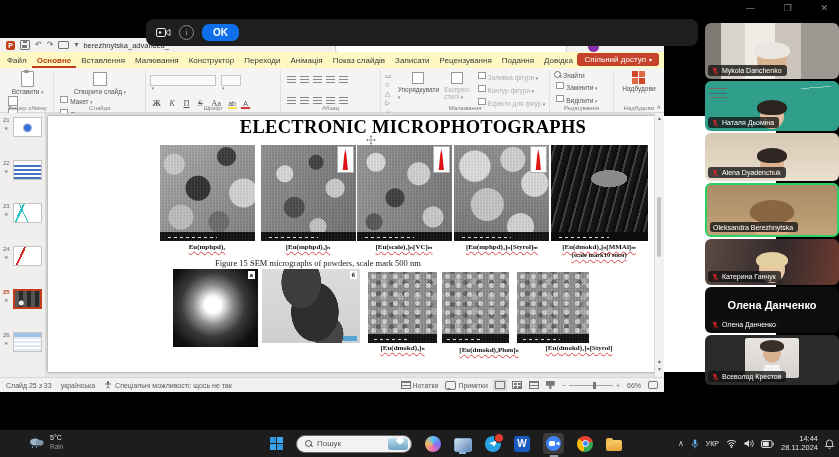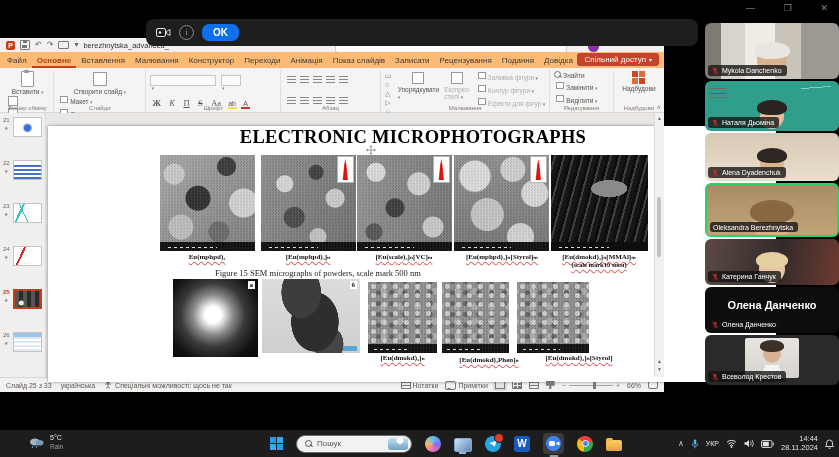--- a/index.html
+++ b/index.html
@@ -23,21 +23,21 @@
            text-align:center;font-weight:bold;}
   .qico{color:#666;font-size:8px;line-height:10px;}
   .saveico{width:8px;height:8px;border:1px solid #777;border-radius:1px;background:
      linear-gradient(#777,#777) 1px 4px/5px 3px no-repeat,linear-gradient(#777,#777) 2px 0/4px 2px no-repeat;}
   .undoico::before{content:"↶";} .redoico::before{content:"↷";}
   .dispico{width:9px;height:6px;border:1px solid #777;border-radius:1px;}
   .tsearch{position:absolute;left:335px;top:2px;width:230px;height:11px;background:#fff;
            border:1px solid #ccc;border-radius:3px;}
   .avatar{position:absolute;left:588px;top:3px;width:11px;height:11px;border-radius:50%;background:#8b2fa8;}
   
-  .tabs{height:16px;display:flex;align-items:flex-end;padding:0 2px;position:relative;background:#fdba74;}
+  .tabs{height:16px;display:flex;align-items:flex-end;padding:0 2px;position:relative;background:#fef9c3;}
   .tab{padding:2px 5px 3px;font-size:8px;color:#3b3a39;white-space:nowrap;}
   .tab.active{font-weight:bold;color:#b3400f;border-bottom:2px solid #c43e1c;padding-bottom:1px;}
   .sharebtn{position:absolute;right:5px;bottom:2px;background:#c4432a;color:#fff;border-radius:3px;
             padding:2px 7px;font-size:8px;display:flex;align-items:center;gap:3px;}
   .sharebtn::after{content:"▾";font-size:6px;}
   
   .ribbon{height:45px;background:#f6f4f3;border-bottom:1px solid #d9d6d4;display:flex;
           padding:2px 0 0 2px;position:relative;box-sizing:border-box;}
   .rgroup{position:relative;border-right:1px solid #e2e0de;padding:1px 4px 10px;box-sizing:border-box;}
   .glabel{position:absolute;bottom:1px;left:0;right:0;text-align:center;font-size:6px;color:#7d7b78;white-space:nowrap;}
@@ -77,21 +77,21 @@
   .t21{background:radial-gradient(circle at 50% 55%,#3b6fd4 0 3px,#9db8e8 4px,transparent 5px),#fff;}
   .t22{background:linear-gradient(#fff 3px,transparent 3px),repeating-linear-gradient(#4472c4 0 2px,#fff 2px 4px);}
   .t23{background:linear-gradient(115deg,transparent 8px,#2ec4c4 8px 10px,transparent 10px),
        linear-gradient(65deg,transparent 12px,#2ec4c4 12px 13px,transparent 13px),#fff;}
   .t24{background:linear-gradient(115deg,transparent 9px,#d12d2d 9px 11px,transparent 11px),#fff;}
   .t25{background:
        radial-gradient(circle at 25% 75%,#eee 0 2px,transparent 3px),
        repeating-linear-gradient(90deg,#555 0 4px,#2a2a2a 4px 8px),#333;}
   .t26{background:linear-gradient(#9dc3e6 0 4px,transparent 4px),repeating-linear-gradient(#dfe9f5 0 2px,#fff 2px 4px);}
   .slidewrap{position:relative;flex:1;}
-  .slide{position:absolute;left:2px;top:13px;width:728px;height:256px;background:#fff;
+  .slide{position:absolute;left:2px;top:3px;width:728px;height:256px;background:#fff;
          box-shadow:0 0 3px rgba(0,0,0,.45);font-family:"Liberation Serif","DejaVu Sans",serif;}
   .vscroll{position:absolute;right:0;top:0;width:9px;height:100%;background:#f3f1f0;border-left:1px solid #dedcda;
            font-size:5px;color:#666;text-align:center;}
   .vthumb{position:absolute;left:2px;top:84px;width:4px;height:60px;background:#c5c3c1;border-radius:2px;}
   .varrows{position:absolute;bottom:4px;left:0;right:0;line-height:8px;}
   
   .s-title{position:absolute;left:130px;top:1px;width:470px;text-align:center;font-weight:bold;
            font-size:18.5px;color:#000;letter-spacing:.3px;}
   .simg{position:absolute;overflow:hidden;}
   .simg::after{content:"";position:absolute;left:0;right:0;bottom:0;height:9px;background:#0d0d0d;

